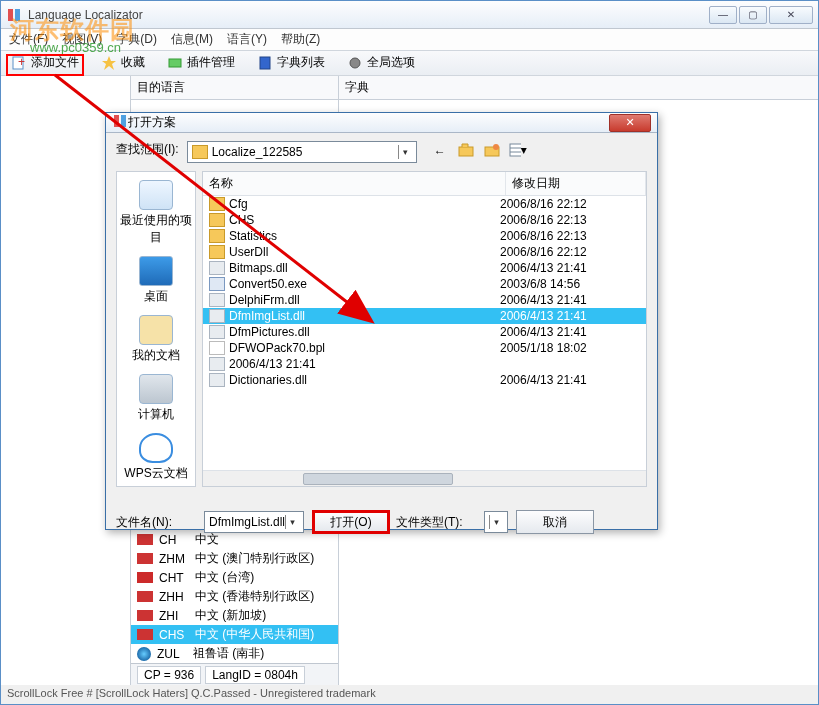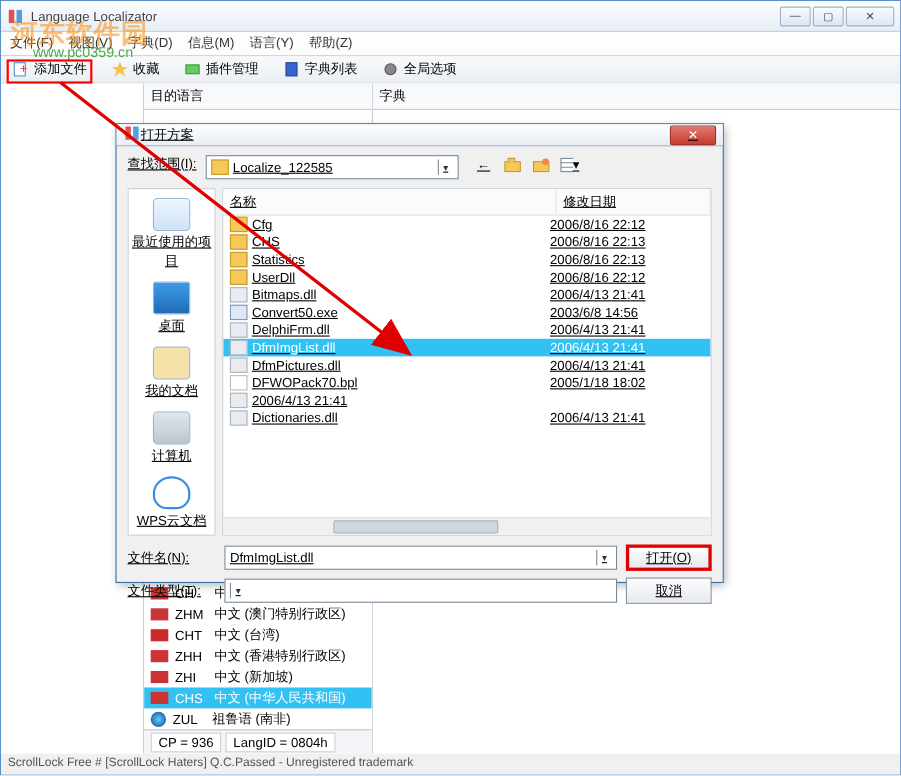--- a/index.html
+++ b/index.html
@@ -35,21 +35,21 @@
 .flag { width: 16px; height: 11px; background: #c33; display: inline-block; }
 .flag.tw { background: #cc2a2a; }
 .flag.globe { background: radial-gradient(#6cf,#048); border-radius: 50%; height: 14px; width: 14px; }
 .code { width: 30px; }
 
 .statusbar { height: 22px; border-top: 1px solid #c0c7d0; background: #f2f4f7; display: flex; align-items: center; padding: 0 6px; gap: 4px; font-size: 11px; }
 .status-seg { border: 1px solid #c8cfd8; padding: 1px 6px; background: #fff; }
 .footer { height: 20px; background: #f0f0f0; padding: 2px 6px; font-size: 11px; color: #555; }
 
 
-.dialog { position: absolute; left: 105px; top: 112px; width: 553px; height: 418px; background: #f0f0f0; border: 1px solid #3a6fa7; box-shadow: 2px 3px 8px rgba(0,0,0,.3); z-index: 5; display: flex; flex-direction: column; text-decoration: underline; }
+.dialog { position: absolute; left: 105px; top: 112px; width: 553px; height: 418px; background: #f0f0f0; border: 1px solid #3a6fa7; box-shadow: 2px 3px 8px rgba(0,0,0,.3); z-index: 5; display: flex; flex-direction: column; }
 .dialog-title { height: 28px; background: linear-gradient(#fdfdfe,#e6eef7); display: flex; align-items: center; padding: 0 6px; border-bottom: 1px solid #aab7c7; }
 .dialog-title .dtitle { flex: 1; }
 .dialog-title .closebtn { width: 42px; height: 18px; background: linear-gradient(#e07a70,#c83b2e); border: 1px solid #a03028; border-radius: 2px; color: #fff; display: flex; align-items: center; justify-content: center; font-size: 11px; }
 
 .dialog-body { flex: 1; display: flex; flex-direction: column; padding: 8px 10px 10px 10px; }
 .lookup-row { display: flex; align-items: flex-start; gap: 8px; margin-bottom: 8px; }
 .lookup-row .combo { flex: 1; max-width: 230px; height: 22px; border: 1px solid #7a8a9a; background: #fff; display: flex; align-items: center; padding: 0 4px; }
 .lookup-row .combo .folder { width: 16px; height: 14px; background: #f6c85a; border: 1px solid #c99a2a; margin-right: 4px; }
 .lookup-row .navicons { display: flex; gap: 8px; align-items: center; margin-left: 6px; }
 .lookup-row .navico { width: 18px; height: 18px; display: flex; align-items: center; justify-content: center; }
@@ -75,21 +75,21 @@
 .fl-row .fico { width: 16px; height: 14px; margin-right: 4px; display: inline-block; }
 .fico.folder { background: #f6c85a; border: 1px solid #c99a2a; }
 .fico.dll { background: #e8ecf0; border: 1px solid #aab4c0; }
 .fico.exe { background: #dfe8f4; border: 1px solid #7a98c0; }
 .fico.bpl { background: #fff; border: 1px solid #bbb; }
 .fl-row .nm { flex: 1; }
 .fl-row .dt { width: 140px; }
 .fl-scroll { height: 16px; background: #f0f0f0; border-top: 1px solid #dde2e8; position: relative; }
 .fl-scroll .thumb { position: absolute; left: 100px; top: 2px; width: 150px; height: 12px; background: #cfd6de; border: 1px solid #aab2bc; border-radius: 2px; }
 
-.bottom-rows { margin-top: 8px; display: flex; flex-direction: column; gap: 6px; }
+.bottom-rows { margin-top: 23px; display: flex; gap: 6px; }
 .brow { display: flex; align-items: center; gap: 8px; }
 .brow .lbl { width: 80px; text-align: left; }
 .brow .input { flex: 1; height: 22px; border: 1px solid #7a8a9a; background: #fff; font-family: "Courier New", monospace; font-size: 12px; padding: 2px 4px; display: flex; align-items: center; justify-content: space-between; }
 .brow .btn { width: 78px; height: 24px; border: 1px solid #8a96a4; background: linear-gradient(#fdfdfe,#e5e9ee); display: flex; align-items: center; justify-content: center; }
 .open-hl { border: 3px solid #e00000 !important; }
 
 
 .watermark { position: absolute; left: 10px; top: 14px; font-size: 24px; font-weight: bold; color: rgba(255,140,0,.55); z-index: 2; pointer-events: none; letter-spacing: 1px; }
 .watermark2 { position: absolute; left: 30px; top: 40px; font-size: 13px; color: rgba(60,160,60,.9); z-index: 2; pointer-events: none; }
 

